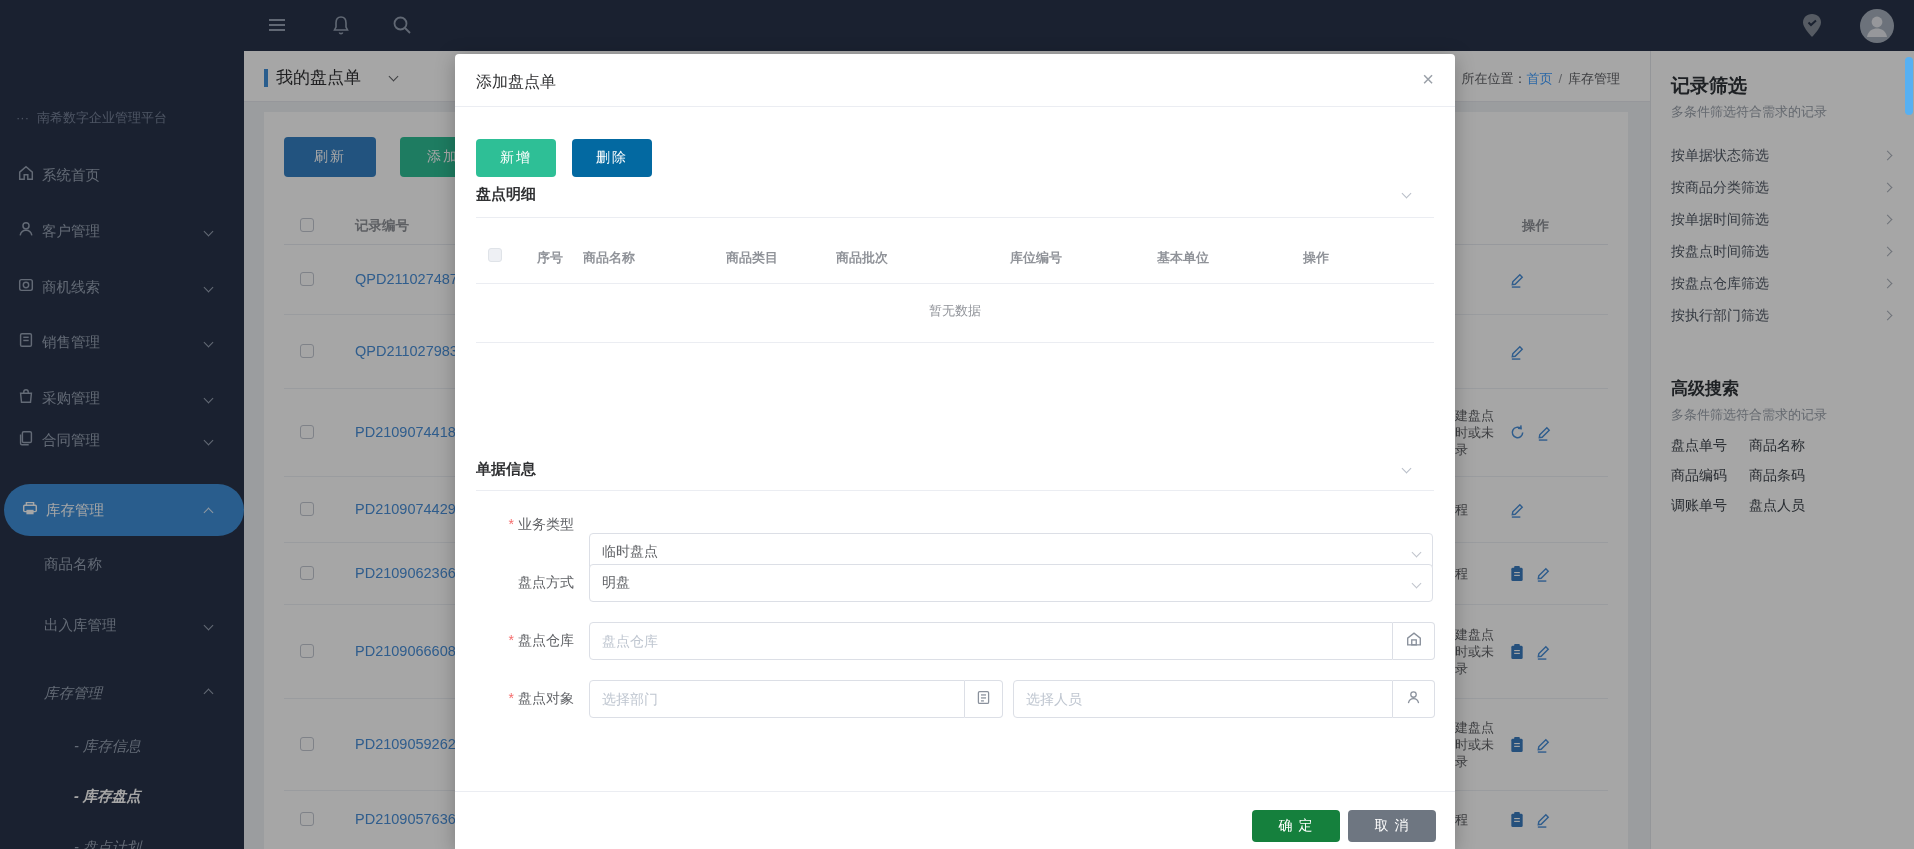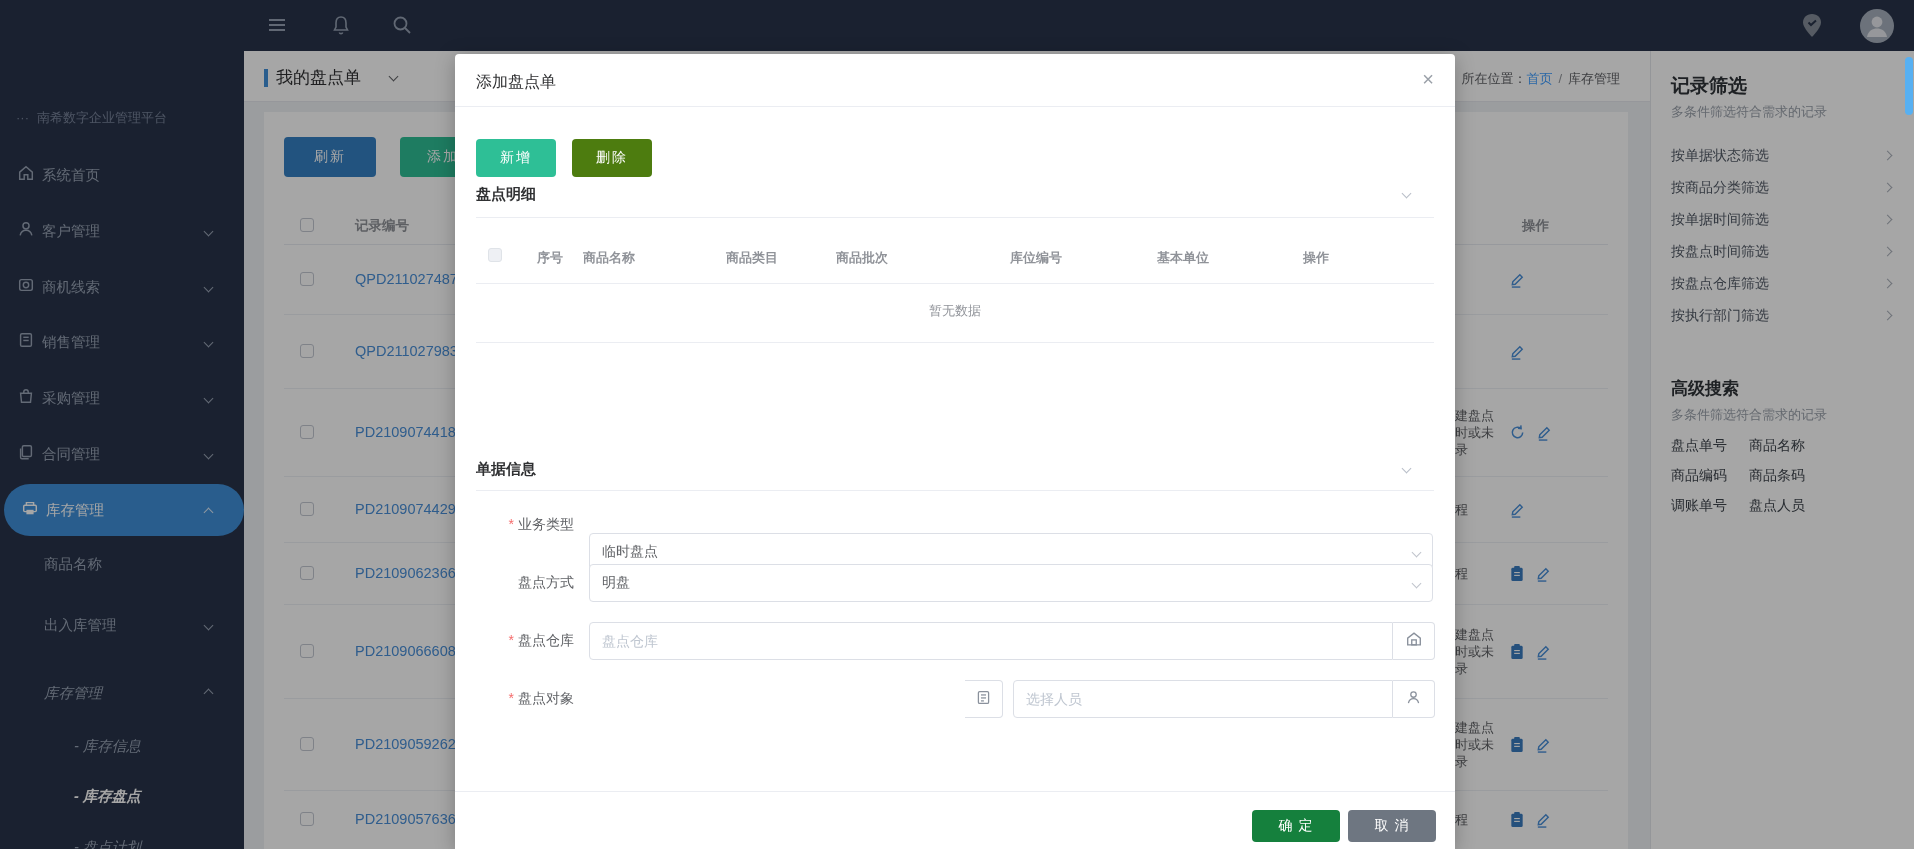--- a/index.html
+++ b/index.html
@@ -67,21 +67,21 @@
   #as-sub { position:absolute; left:20px; top:355px; font-size:13px; color:#9aa1ab; }
   .as-field { position:absolute; width:72px; font-size:14px; font-weight:500; color:#3f454d; cursor:pointer; }
 
   
   #overlay { position:absolute; left:0; top:0; width:1914px; height:849px; background:rgba(0,0,0,0.35); z-index:90; }
   #modal { position:absolute; left:455px; top:54px; width:1000px; height:795px; background:#fff; border-radius:4px 4px 0 0; box-shadow:0 4px 20px rgba(0,0,0,0.25); z-index:100; }
   #modal-title { position:absolute; left:21px; top:18px; font-size:16px; color:#303133; }
   #modal-close { position:absolute; left:958px; top:10px; width:30px; height:30px; font-size:20px; color:#9aa0a8; display:flex; align-items:center; justify-content:center; cursor:pointer; }
   .m-div { position:absolute; height:1px; background:#ebedf2; }
   #btn-new { position:absolute; left:21px; top:85px; width:80px; height:38px; background:#2ebf96; }
-  #btn-del { position:absolute; left:117px; top:85px; width:80px; height:38px; background:#4d7c0f; }
+  #btn-del { position:absolute; left:117px; top:85px; width:80px; height:38px; background:#0369a1; }
   .sect-title { position:absolute; left:21px; font-size:15px; font-weight:bold; color:#303133; }
   .sect-chev { position:absolute; left:948px; color:#b8bec8; cursor:pointer; }
   .dt-h { position:absolute; top:195px; font-size:13px; font-weight:600; color:#909399; }
   #dt-cbx { position:absolute; left:33px; top:194px; background:#eef0f4; border-color:#dfe3e8; }
   #dt-empty { position:absolute; left:0; top:248px; width:1000px; text-align:center; font-size:13px; color:#909399; }
   #remark { position:absolute; left:21px; top:301px; width:958px; height:58px; border:1px solid #dcdfe6; border-radius:4px; padding:10px 12px; font-size:14px; color:#606266; font-family:"Liberation Sans","DejaVu Sans",sans-serif; resize:none; outline:none; }
   #remark::placeholder { color:#bfc6d0; }
   .f-label { position:absolute; left:0; width:119px; text-align:right; font-size:14px; color:#606266; }
   .f-star { color:#f56c6c; margin-right:4px; }
   .f-box { position:absolute; height:38px; border:1px solid #dcdfe6; border-radius:4px; background:#fff; display:flex; align-items:center; padding:0 12px; font-size:14px; color:#606266; cursor:pointer; }
@@ -171,21 +171,21 @@
     <span class="chev down"></span>
   </div>
   <div class="mi" style="top:335px;">
     <span class="ic"><svg width="18" height="18" viewBox="0 0 20 20" fill="none" stroke="#98a3b5" stroke-width="1.6">
           <path d="M4 7 H16 L15 17 H5 Z"></path>
           <path d="M7.5 7 V5.5 a2.5 2.5 0 0 1 5 0 V7"></path>
         </svg></span>
     <span class="lbl">采购管理</span>
     <span class="chev down"></span>
   </div>
-  <div class="mi" style="top:391px;font-family:Liberation Serif, serif;">
+  <div class="mi" style="top:377px;font-family:Liberation Serif, serif;">
     <span class="ic"><svg width="18" height="18" viewBox="0 0 20 20" fill="none" stroke="#98a3b5" stroke-width="1.6">
           <rect x="6" y="3" width="10" height="12" rx="1.5"></rect>
           <path d="M4 6 V16 a1.5 1.5 0 0 0 1.5 1.5 H13"></path>
         </svg></span>
     <span class="lbl">合同管理</span>
     <span class="chev down"></span>
   </div>
 
   <div id="active-pill">
     <span class="ic"><svg width="18" height="18" viewBox="0 0 20 20" fill="none" stroke="#ffffff" stroke-width="1.6">
@@ -429,20 +429,21 @@
   <div class="appendbox" style="left:938px; top:568px; width:42px;">
     <span><svg width="18" height="18" viewBox="0 0 20 20" fill="none" stroke="currentColor" stroke-width="1.5">
           <path d="M3 9 L10 3.5 L17 9 V16.5 H3 Z"></path>
           <rect x="7.5" y="11" width="5" height="5.5"></rect>
         </svg></span>
   </div>
 
   <div class="f-label" style="top:636px;">
     <span class="f-star">*</span><span>盘点对象</span>
   </div>
+  <input class="f-in" style="left: 134px; top: 626px; width: 376px;" placeholder="选择部门">
   <div class="appendbox" style="left:510px; top:626px; width:38px;">
     <span><svg width="17" height="17" viewBox="0 0 20 20" fill="none" stroke="currentColor" stroke-width="1.5">
           <rect x="4" y="3" width="12" height="14" rx="1.5"></rect>
           <line x1="7" y1="7" x2="13" y2="7"></line>
           <line x1="7" y1="10.5" x2="13" y2="10.5"></line>
           <line x1="7" y1="14" x2="10.5" y2="14"></line>
         </svg></span>
   </div>
   <input class="f-in" style="left: 558px; top: 626px; width: 380px; border-radius: 4px 0px 0px 4px;" placeholder="选择人员">
   <div class="appendbox" style="left:938px; top:626px; width:42px;">

